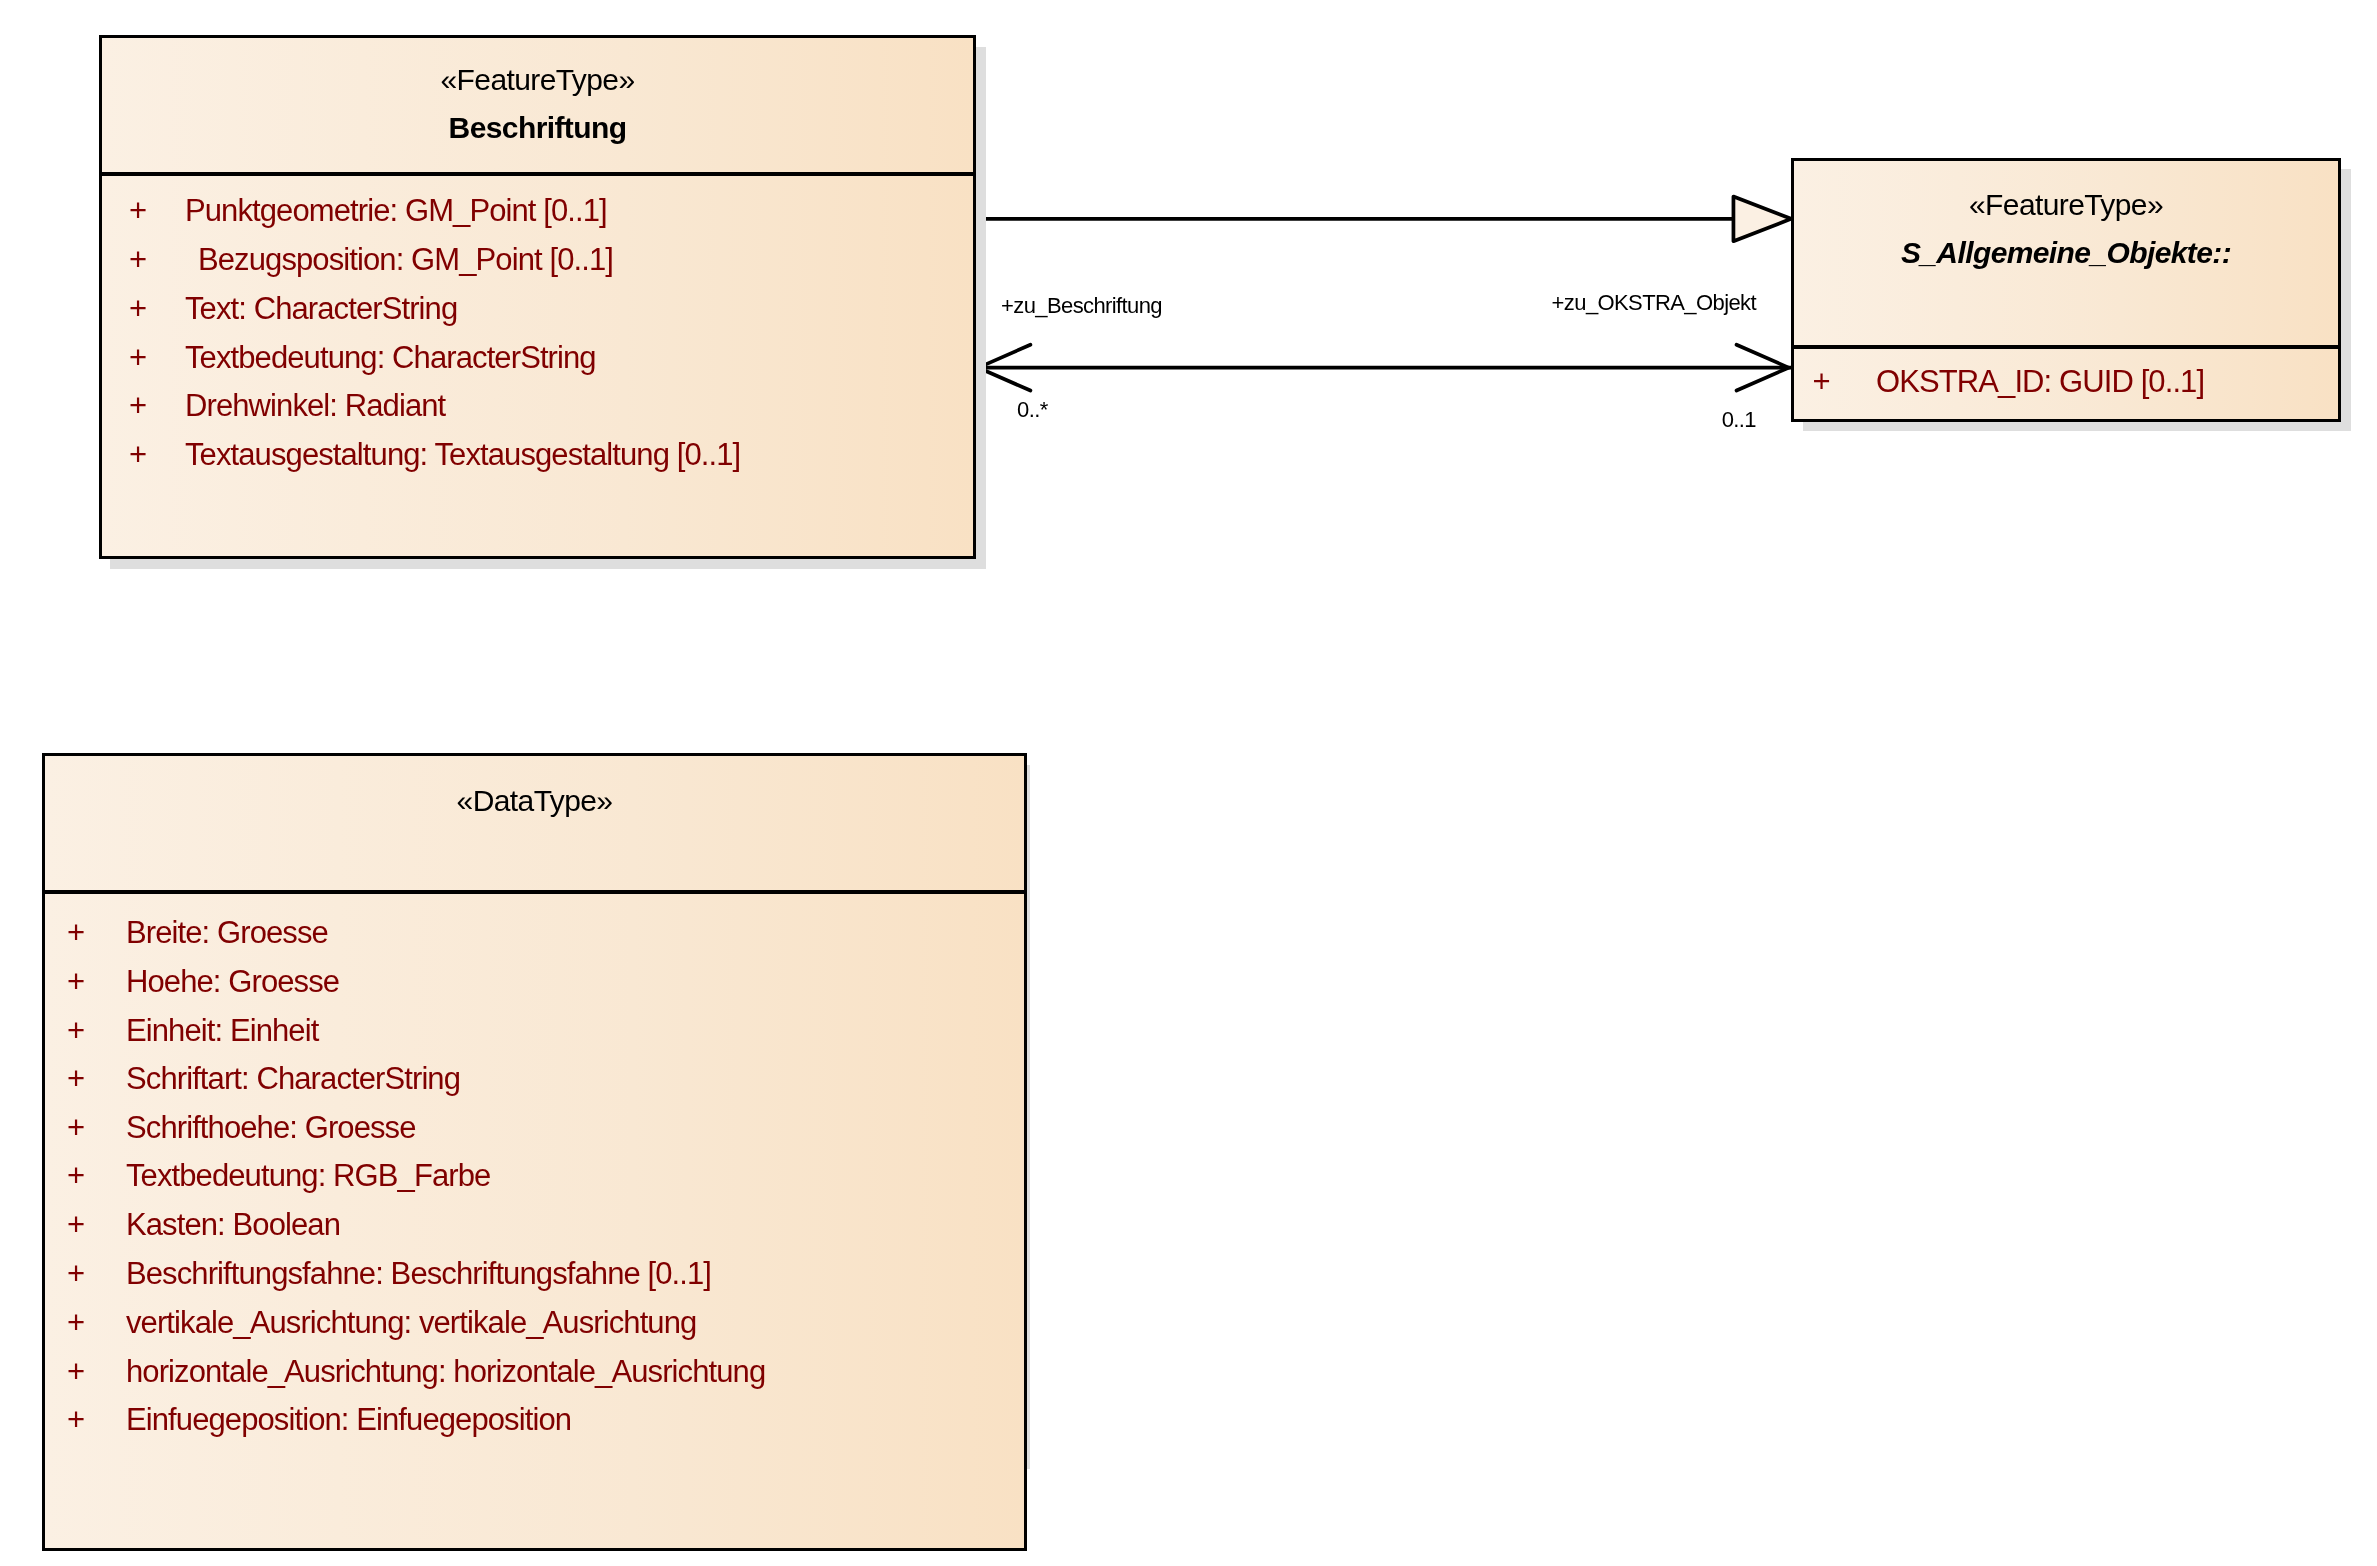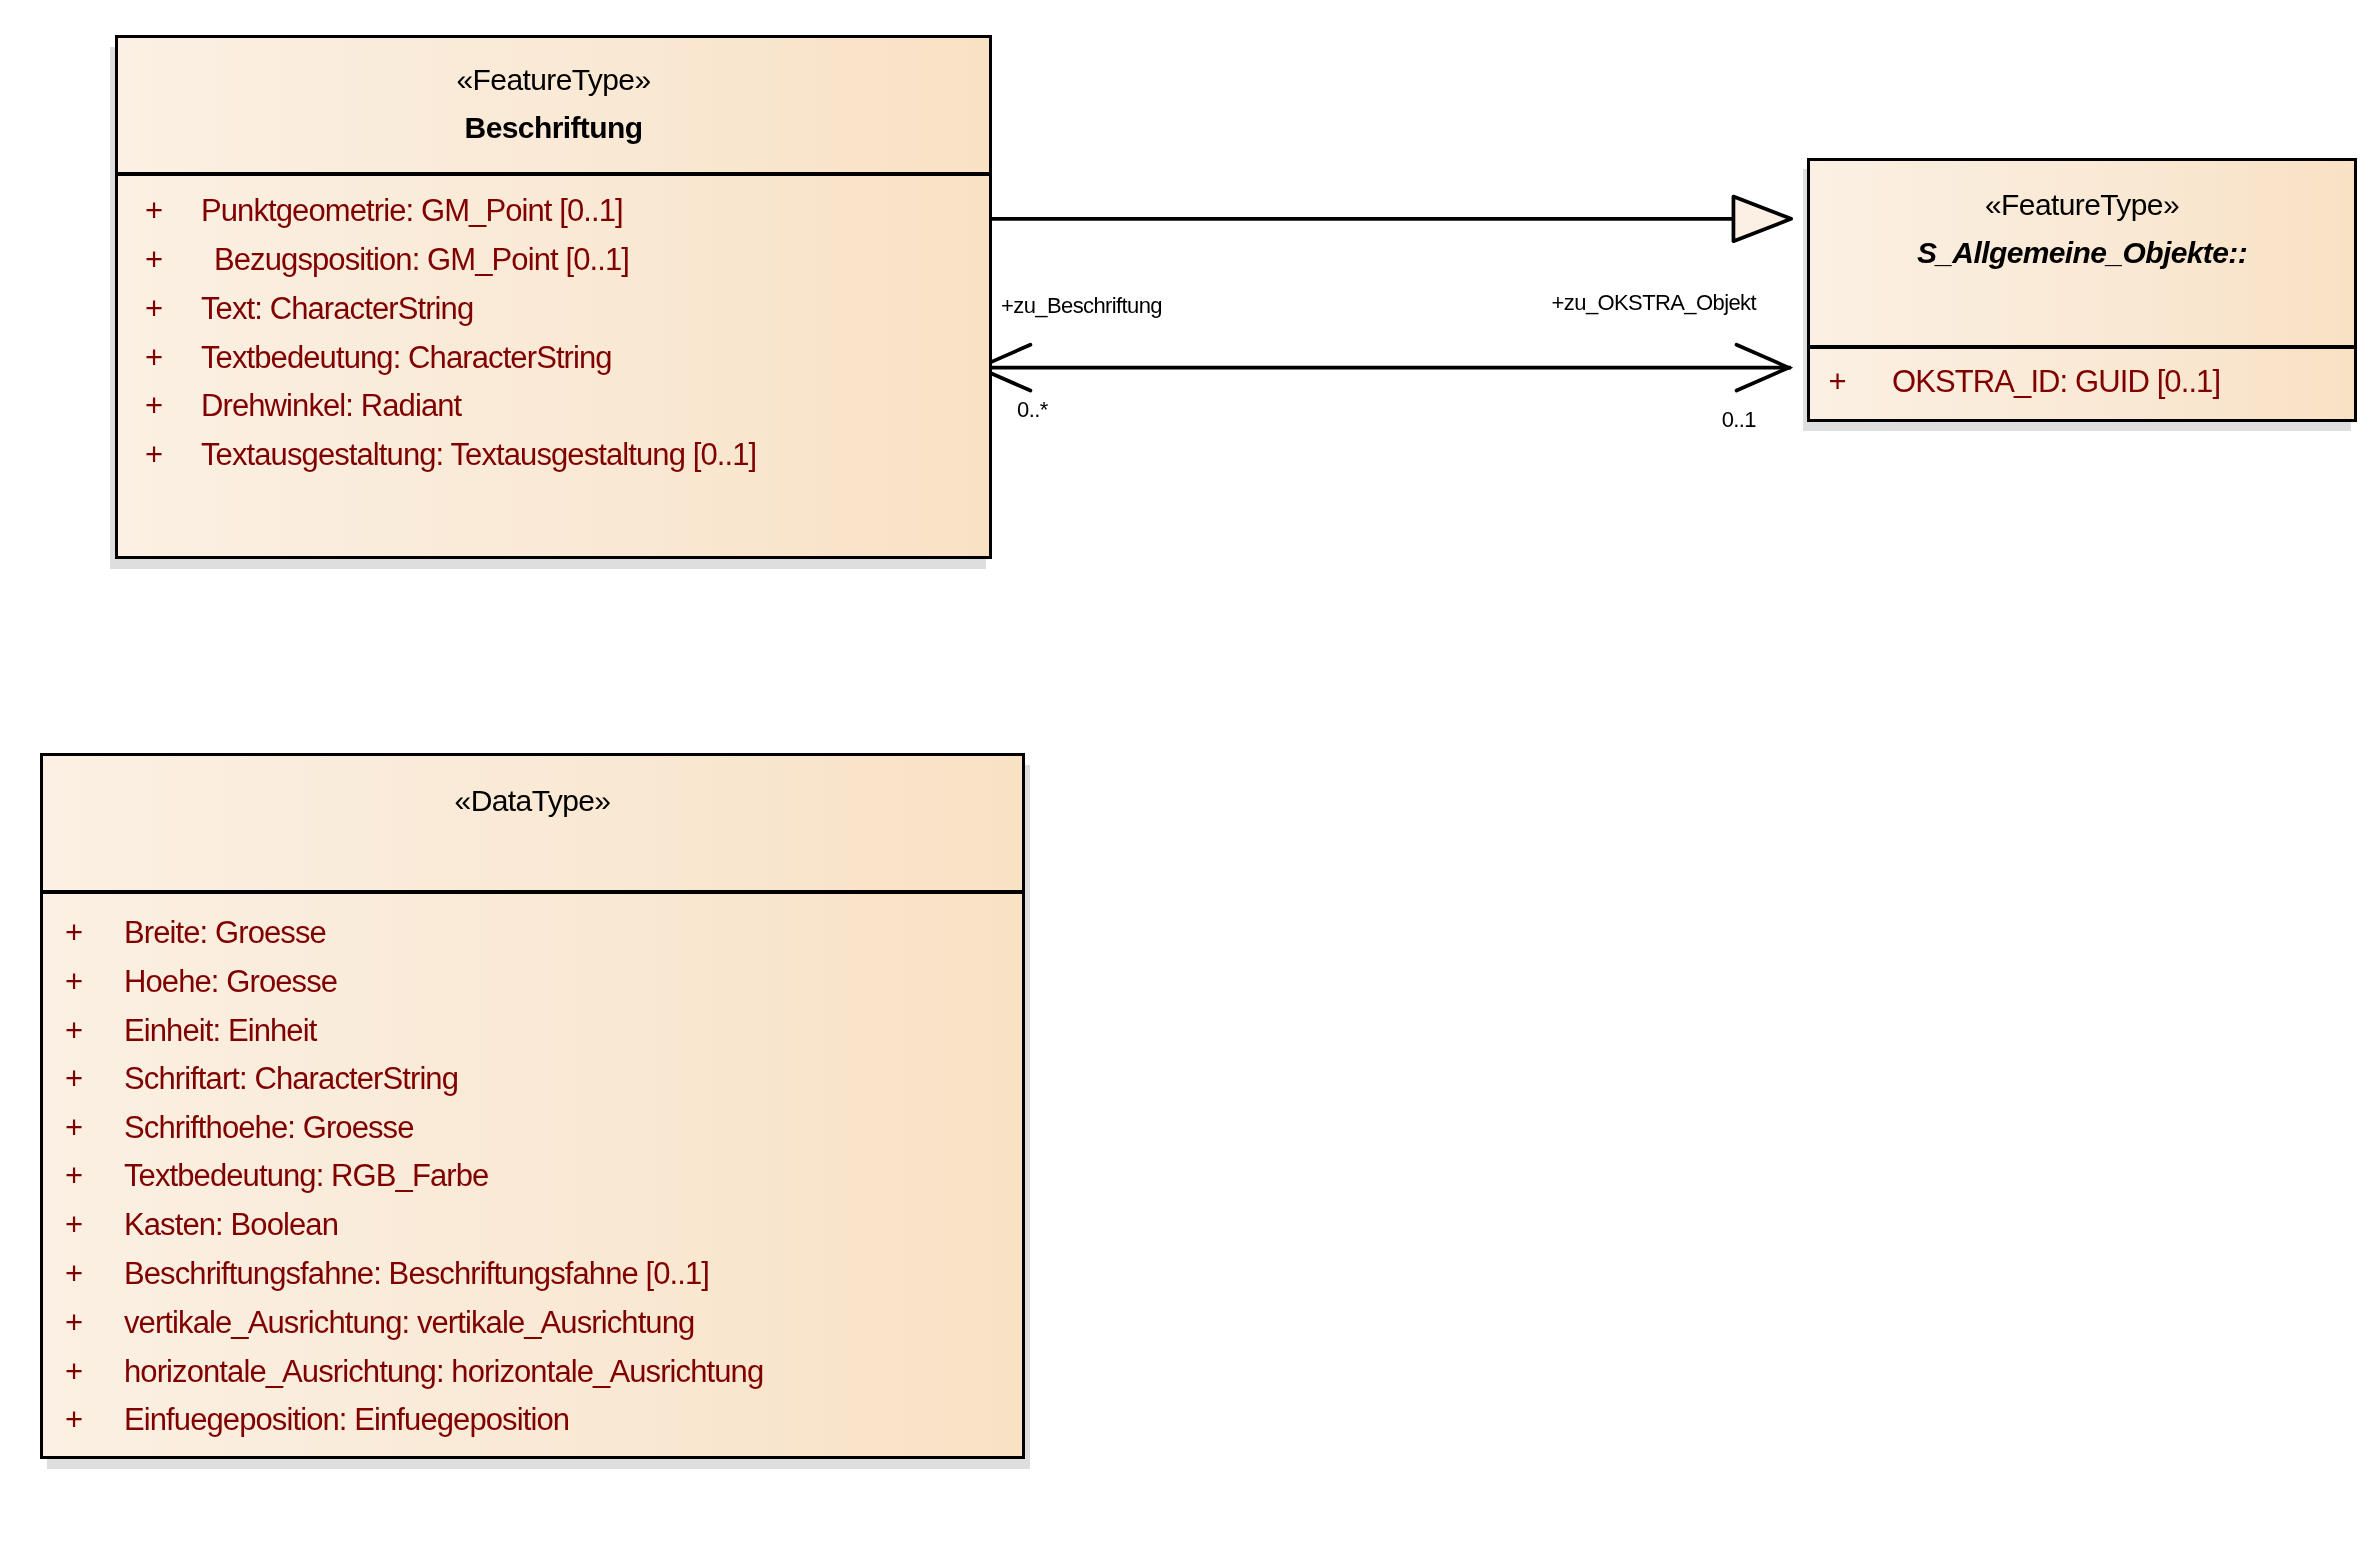--- a/index.html
+++ b/index.html
@@ -1,20 +1,20 @@
 <!DOCTYPE html>
 <html style="font-size:10px"><head>
 <meta charset="utf-8">
 <style>
   html, body { margin: 0; padding: 0; background: #ffffff; }
   body { width: 2377px; height: 1566px; position: relative; overflow: hidden;
          font-family: "Liberation Sans", sans-serif; }
   .shadow { position: absolute; background: #dedede; }
   .box { position: absolute; box-sizing: border-box; border: 3.7px solid #000;
-         background: linear-gradient(to right, #fbf0e3 0%, #f9e8d3 60%, #f9e1c4 100%); margin-left: 16px; }
+         background: linear-gradient(to right, #fbf0e3 0%, #f9e8d3 60%, #f9e1c4 100%); }
   .divider { position: absolute; left: 0; right: 0; height: 3.7px; background: #000; }
   .hdr { position: absolute; left: 0; right: 0; text-align: center; color: #000; white-space: nowrap; }
   .stereo { font-size: 30px; letter-spacing: -0.6px; }
   .cname { font-size: 30px; font-weight: bold; letter-spacing: -0.6px; }
   .cname.abstract { font-style: italic; }
   .attr { position: absolute; left: 0; white-space: nowrap; color: #800000; font-size: 31px; letter-spacing: -0.9px; }
   .attr .vis { position: absolute; left: 0; }
   .attr .txt { position: absolute; }
   .lbl { position: absolute; white-space: nowrap; color: #000; font-size: 22px; letter-spacing: -0.6px; }
   svg.conn { position: absolute; left: 0; top: 0; }
@@ -77,21 +77,21 @@
   <div class="divider" style="top:184px;"></div>
   <div>
     <div class="attr" style="top:203px;">
       <span class="vis" style="left:18.6px;">+</span>
       <span class="txt" style="left:82px;">OKSTRA_ID: GUID [0..1]</span>
     </div>
   </div>
 </div>
 
 <div class="shadow" style="left:47px; top:765px; width:983px; height:704px;"></div>
-<div class="box" style="left:24px; top:753px; width:985px; height:706px;">
+<div class="box" style="left:42px; top:753px; width:985px; height:798px;">
   <div class="hdr stereo" style="top:28px;">«DataType»</div>
   <div class="divider" style="top:134px;"></div>
   <div>
     <div class="attr" style="top:159px;">
       <span class="vis" style="left:22px;">+</span>
       <span class="txt" style="left:81px;">Breite: Groesse</span>
     </div>
     <div class="attr" style="top:208px;">
       <span class="vis" style="left:22px;">+</span>
       <span class="txt" style="left:81px;">Hoehe: Groesse</span>

